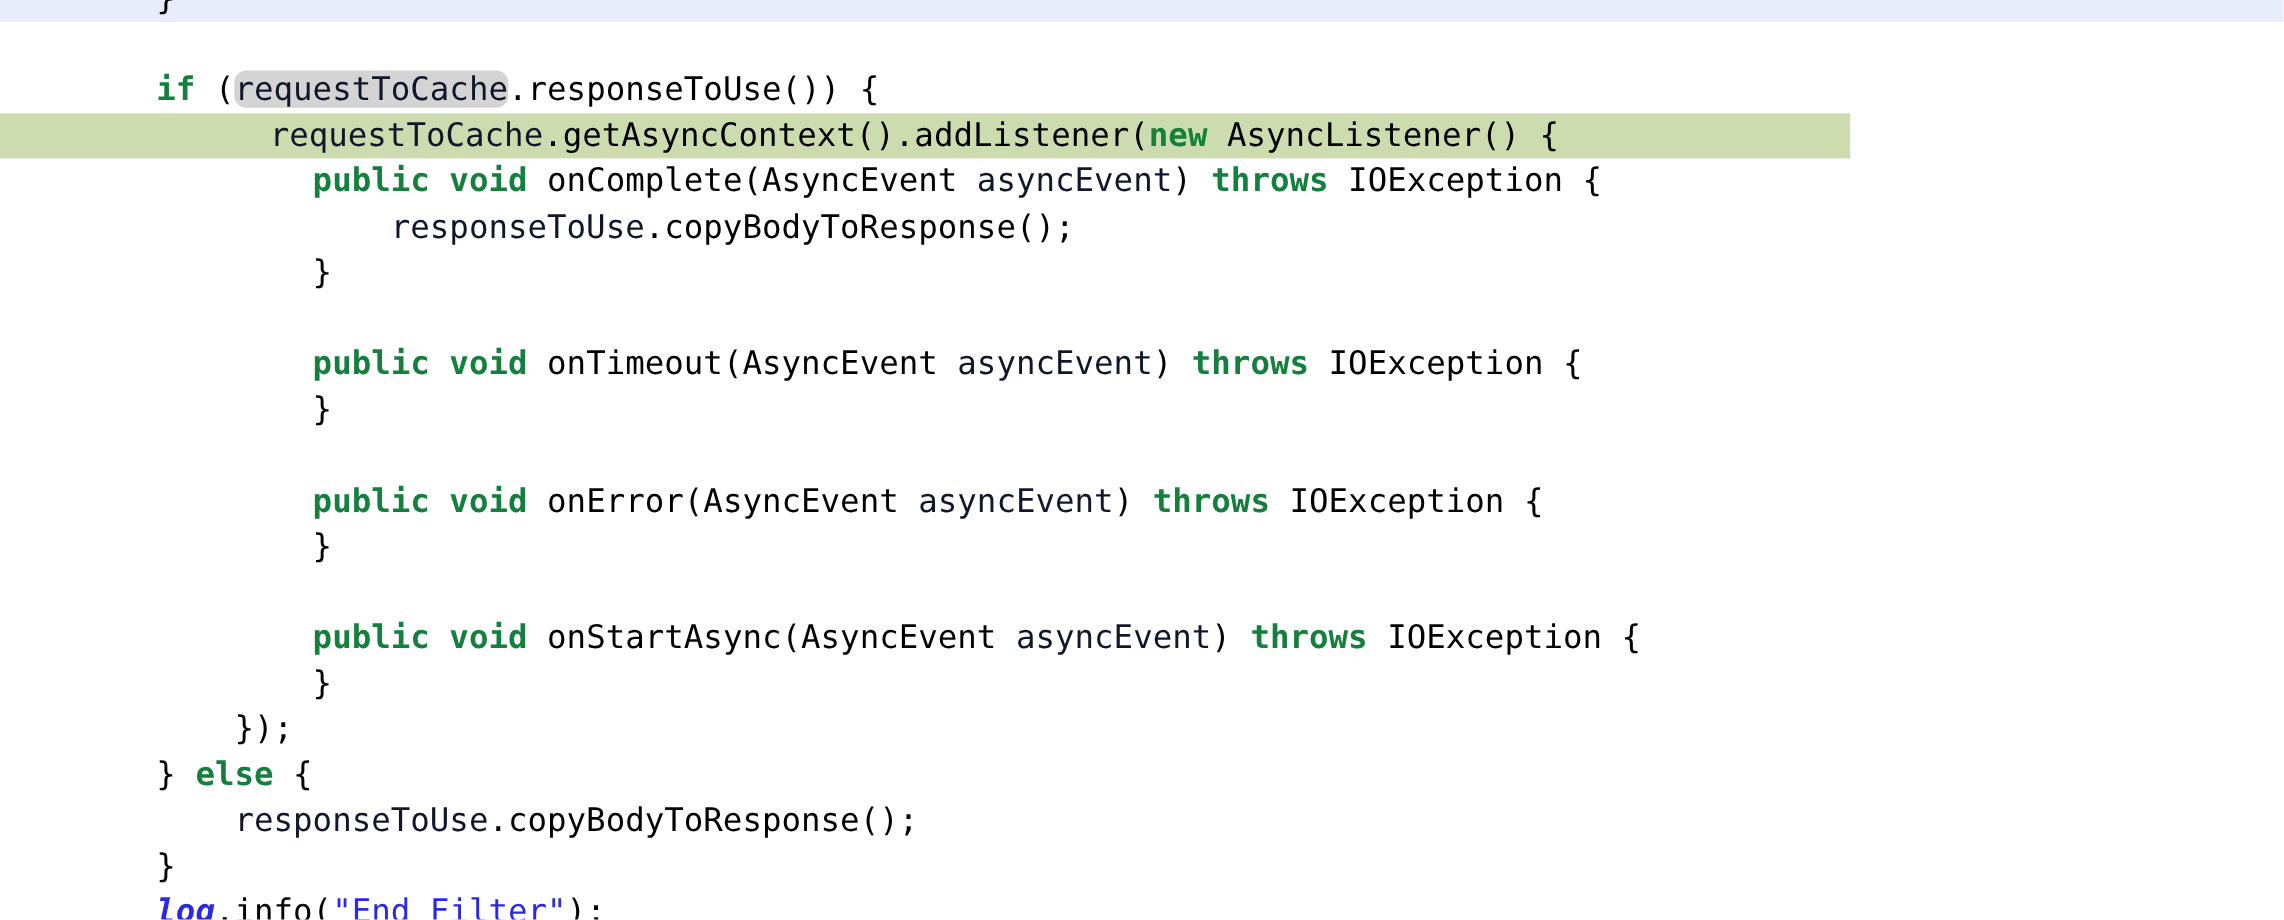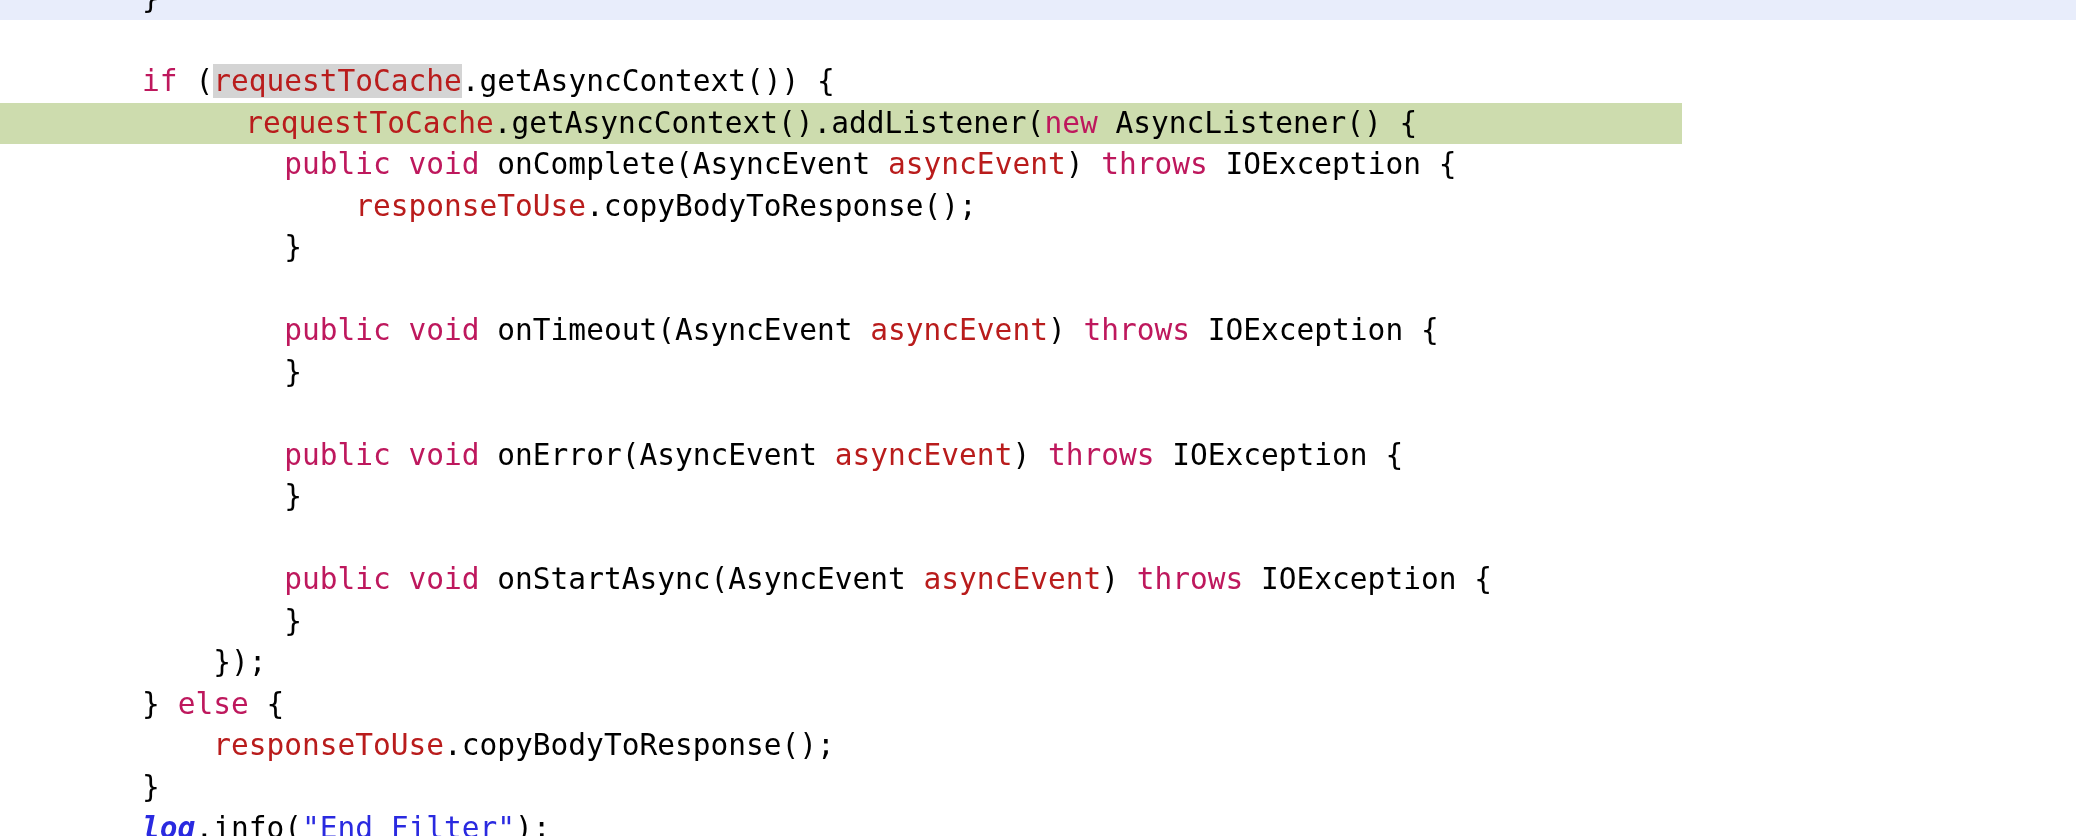--- a/index.html
+++ b/index.html
@@ -56,39 +56,39 @@
     background: #cddcae;
     z-index: 0;
   }
   .code-line.hl-green-partial .linetext {
     position: relative;
     z-index: 1;
     padding-left: 32px;
   }
 
   
-  .kw      { color: #be185d; font-weight: normal; }   
-  .var     { color: #b91c1c; }                      
+  .kw      { color: #15803d; font-weight: bold; }   
+  .var     { color: #0f172a; border-radius: 11px; }                      
   .plain   { color: #000000; }
   .str     { color: #2a2ae0; }                      
   .field   { color: #2a2ae0; font-weight: bold; font-style: italic; } 
 
   
   .sel { background: #d4d4d4; }
 
   .indent { color: transparent; }
 </style>
 </head>
 <body>
 
 <div id="editor">
   <div class="code-area">
       <div class="code-line line-hl-blue" style="position: absolute; left: 0px; top: -22px; width: 2076px;"><span class="linetext"><span class="indent">        </span><span class="plain">}</span></span></div>
       <div class="code-line" style="position: absolute; left: 0px; top: 19.5px; width: 2076px;"><span class="linetext"></span></div>
-      <div class="code-line" style="position: absolute; left: 0px; top: 61px; width: 2076px;"><span class="linetext"><span class="indent">        </span><span class="kw">if</span><span class="plain"> (</span><span class="var sel">requestToCache</span><span class="plain">.getAsyncContext()) {</span></span></div>
+      <div class="code-line" style="position: absolute; left: 0px; top: 61px; width: 2076px;"><span class="linetext"><span class="indent">        </span><span class="kw">if</span><span class="plain"> (</span><span class="var sel">requestToCache</span><span class="plain">.responseToUse()) {</span></span></div>
       <div class="code-line hl-green-partial" style="position: absolute; left: 0px; top: 102.5px; width: 2076px;"><span class="hlbg" style="width: 1682px;"></span><span class="linetext"><span class="indent">            </span><span class="var">requestToCache</span><span class="plain">.getAsyncContext().addListener(</span><span class="kw">new</span><span class="plain"> AsyncListener() {</span></span></div>
       <div class="code-line" style="position: absolute; left: 0px; top: 144px; width: 2076px;"><span class="linetext"><span class="indent">                </span><span class="kw">public</span><span class="plain"> </span><span class="kw">void</span><span class="plain"> onComplete(AsyncEvent </span><span class="var">asyncEvent</span><span class="plain">) </span><span class="kw">throws</span><span class="plain"> IOException {</span></span></div>
       <div class="code-line" style="position: absolute; left: 0px; top: 185.5px; width: 2076px;"><span class="linetext"><span class="indent">                    </span><span class="var">responseToUse</span><span class="plain">.copyBodyToResponse();</span></span></div>
       <div class="code-line" style="position: absolute; left: 0px; top: 227px; width: 2076px;"><span class="linetext"><span class="indent">                </span><span class="plain">}</span></span></div>
       <div class="code-line" style="position: absolute; left: 0px; top: 268.5px; width: 2076px;"><span class="linetext"></span></div>
       <div class="code-line" style="position: absolute; left: 0px; top: 310px; width: 2076px;"><span class="linetext"><span class="indent">                </span><span class="kw">public</span><span class="plain"> </span><span class="kw">void</span><span class="plain"> onTimeout(AsyncEvent </span><span class="var">asyncEvent</span><span class="plain">) </span><span class="kw">throws</span><span class="plain"> IOException {</span></span></div>
       <div class="code-line" style="position: absolute; left: 0px; top: 351.5px; width: 2076px;"><span class="linetext"><span class="indent">                </span><span class="plain">}</span></span></div>
       <div class="code-line" style="position: absolute; left: 0px; top: 393px; width: 2076px;"><span class="linetext"></span></div>
       <div class="code-line" style="position: absolute; left: 0px; top: 434.5px; width: 2076px;"><span class="linetext"><span class="indent">                </span><span class="kw">public</span><span class="plain"> </span><span class="kw">void</span><span class="plain"> onError(AsyncEvent </span><span class="var">asyncEvent</span><span class="plain">) </span><span class="kw">throws</span><span class="plain"> IOException {</span></span></div>
       <div class="code-line" style="position: absolute; left: 0px; top: 476px; width: 2076px;"><span class="linetext"><span class="indent">                </span><span class="plain">}</span></span></div>

